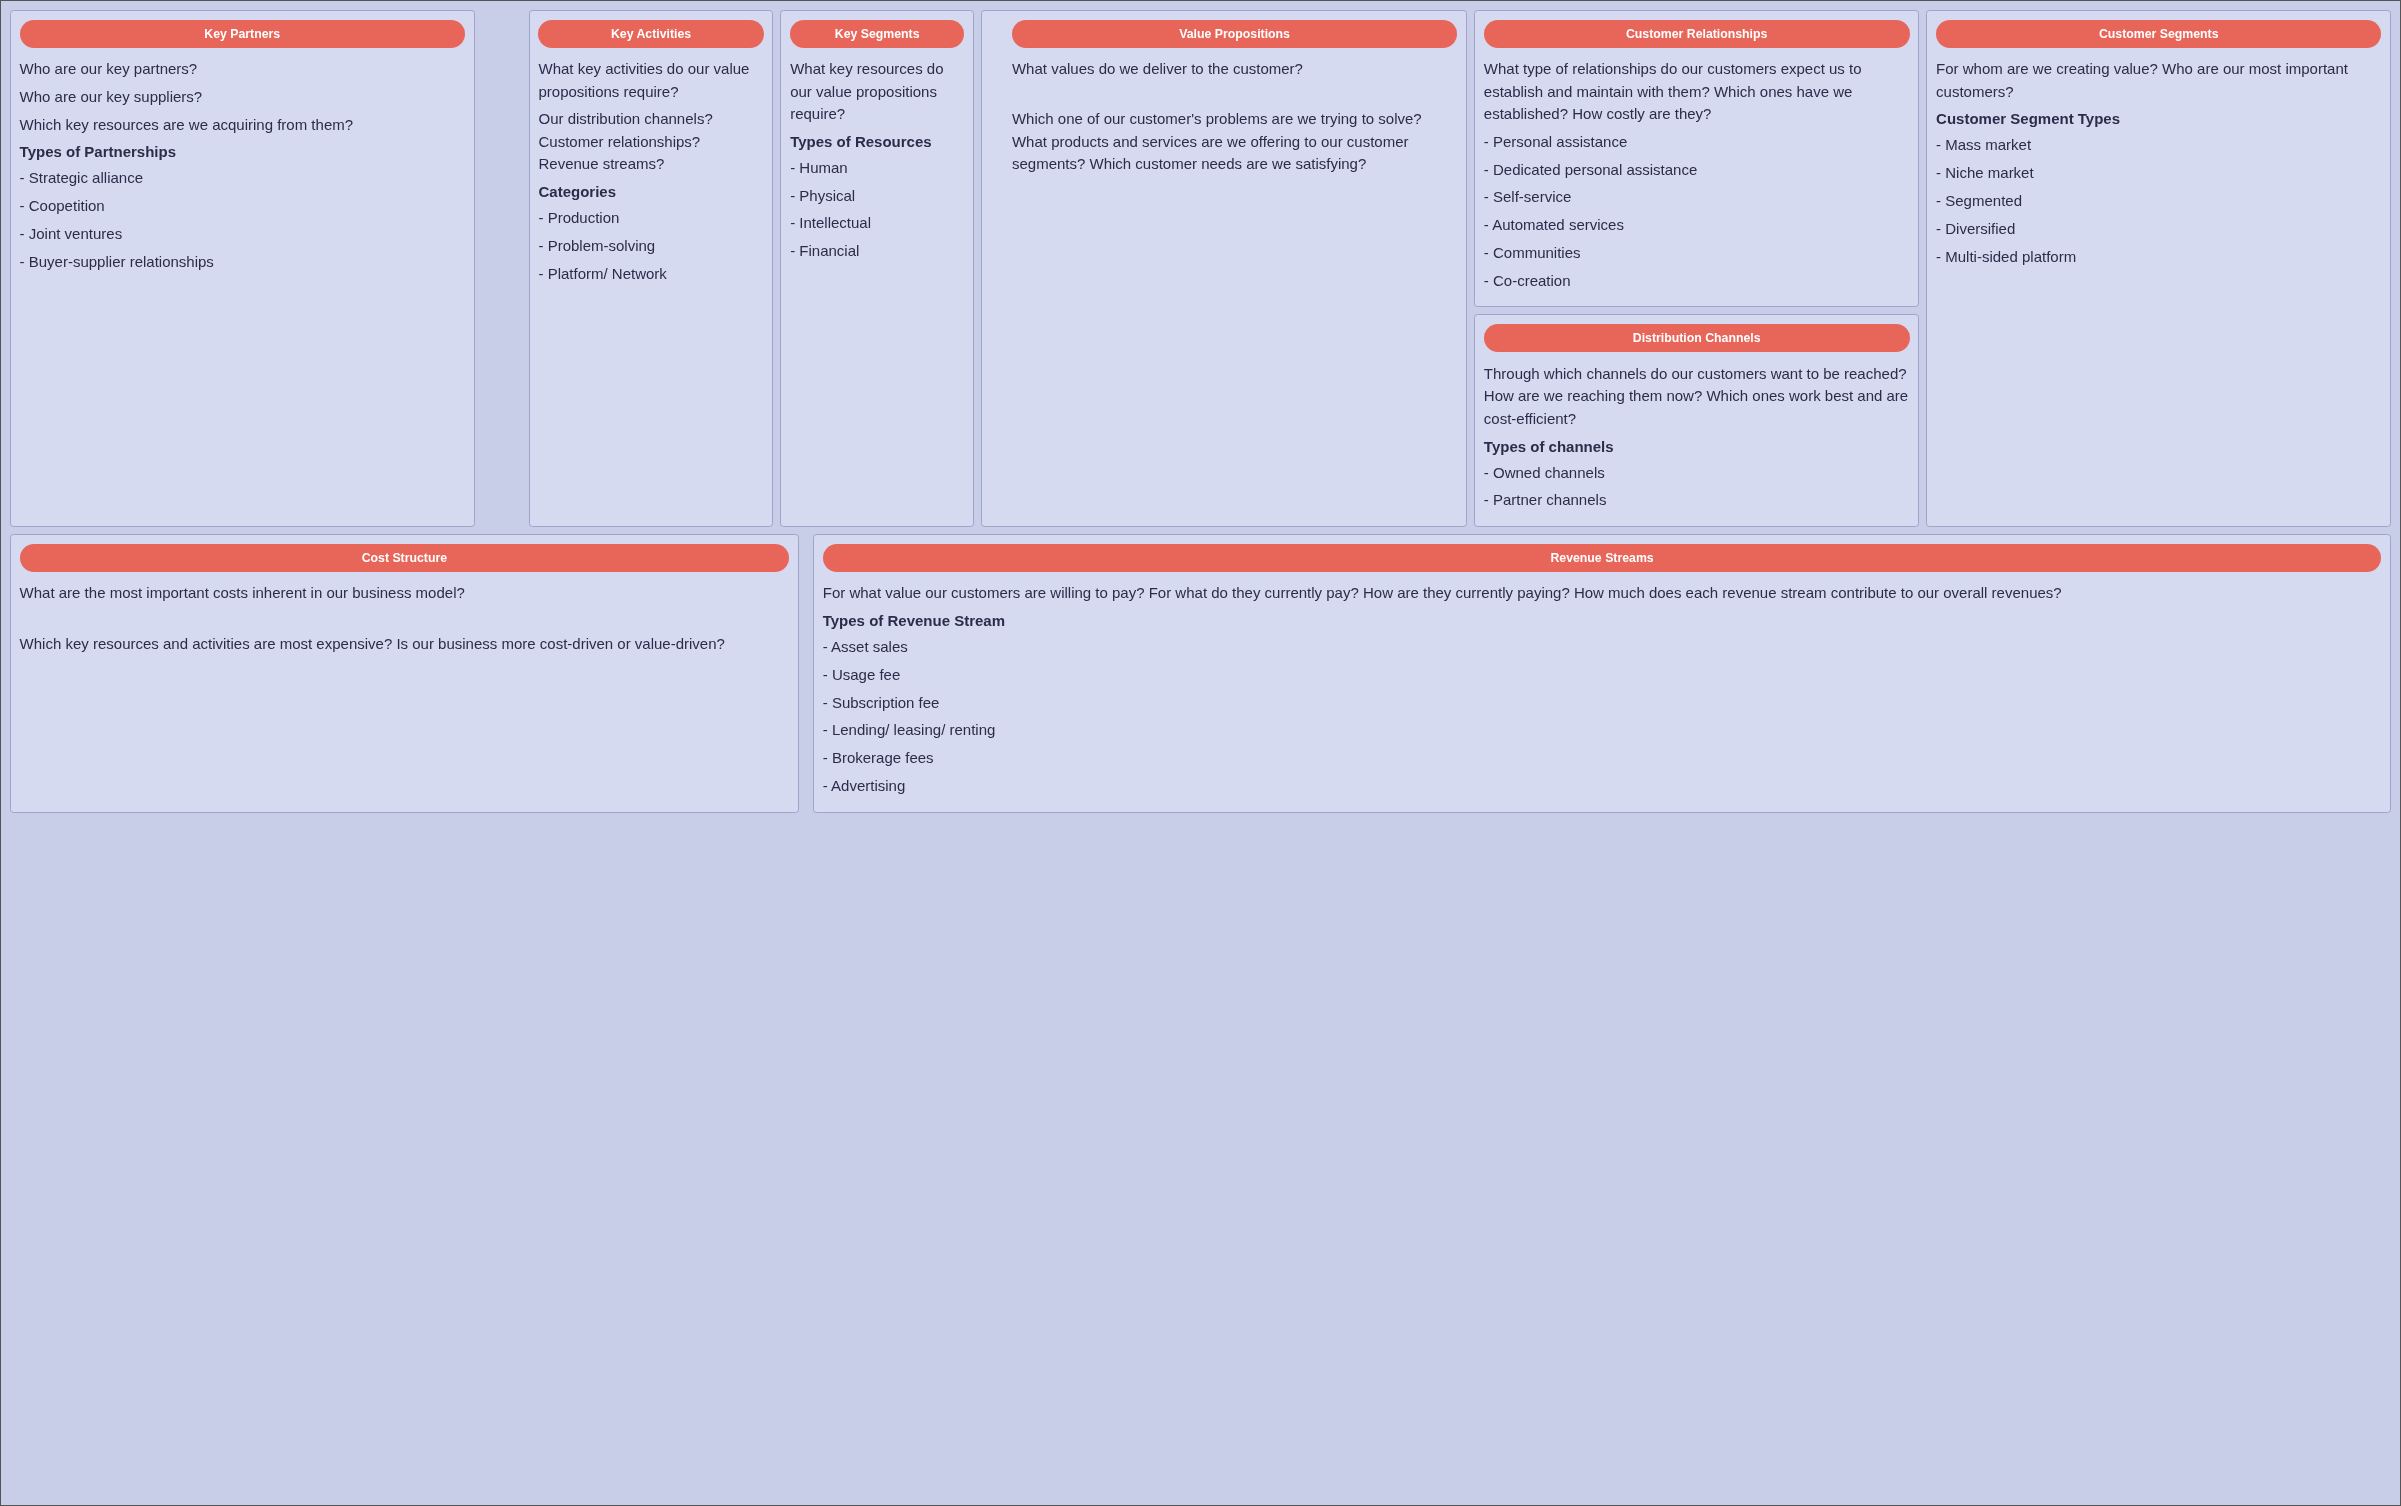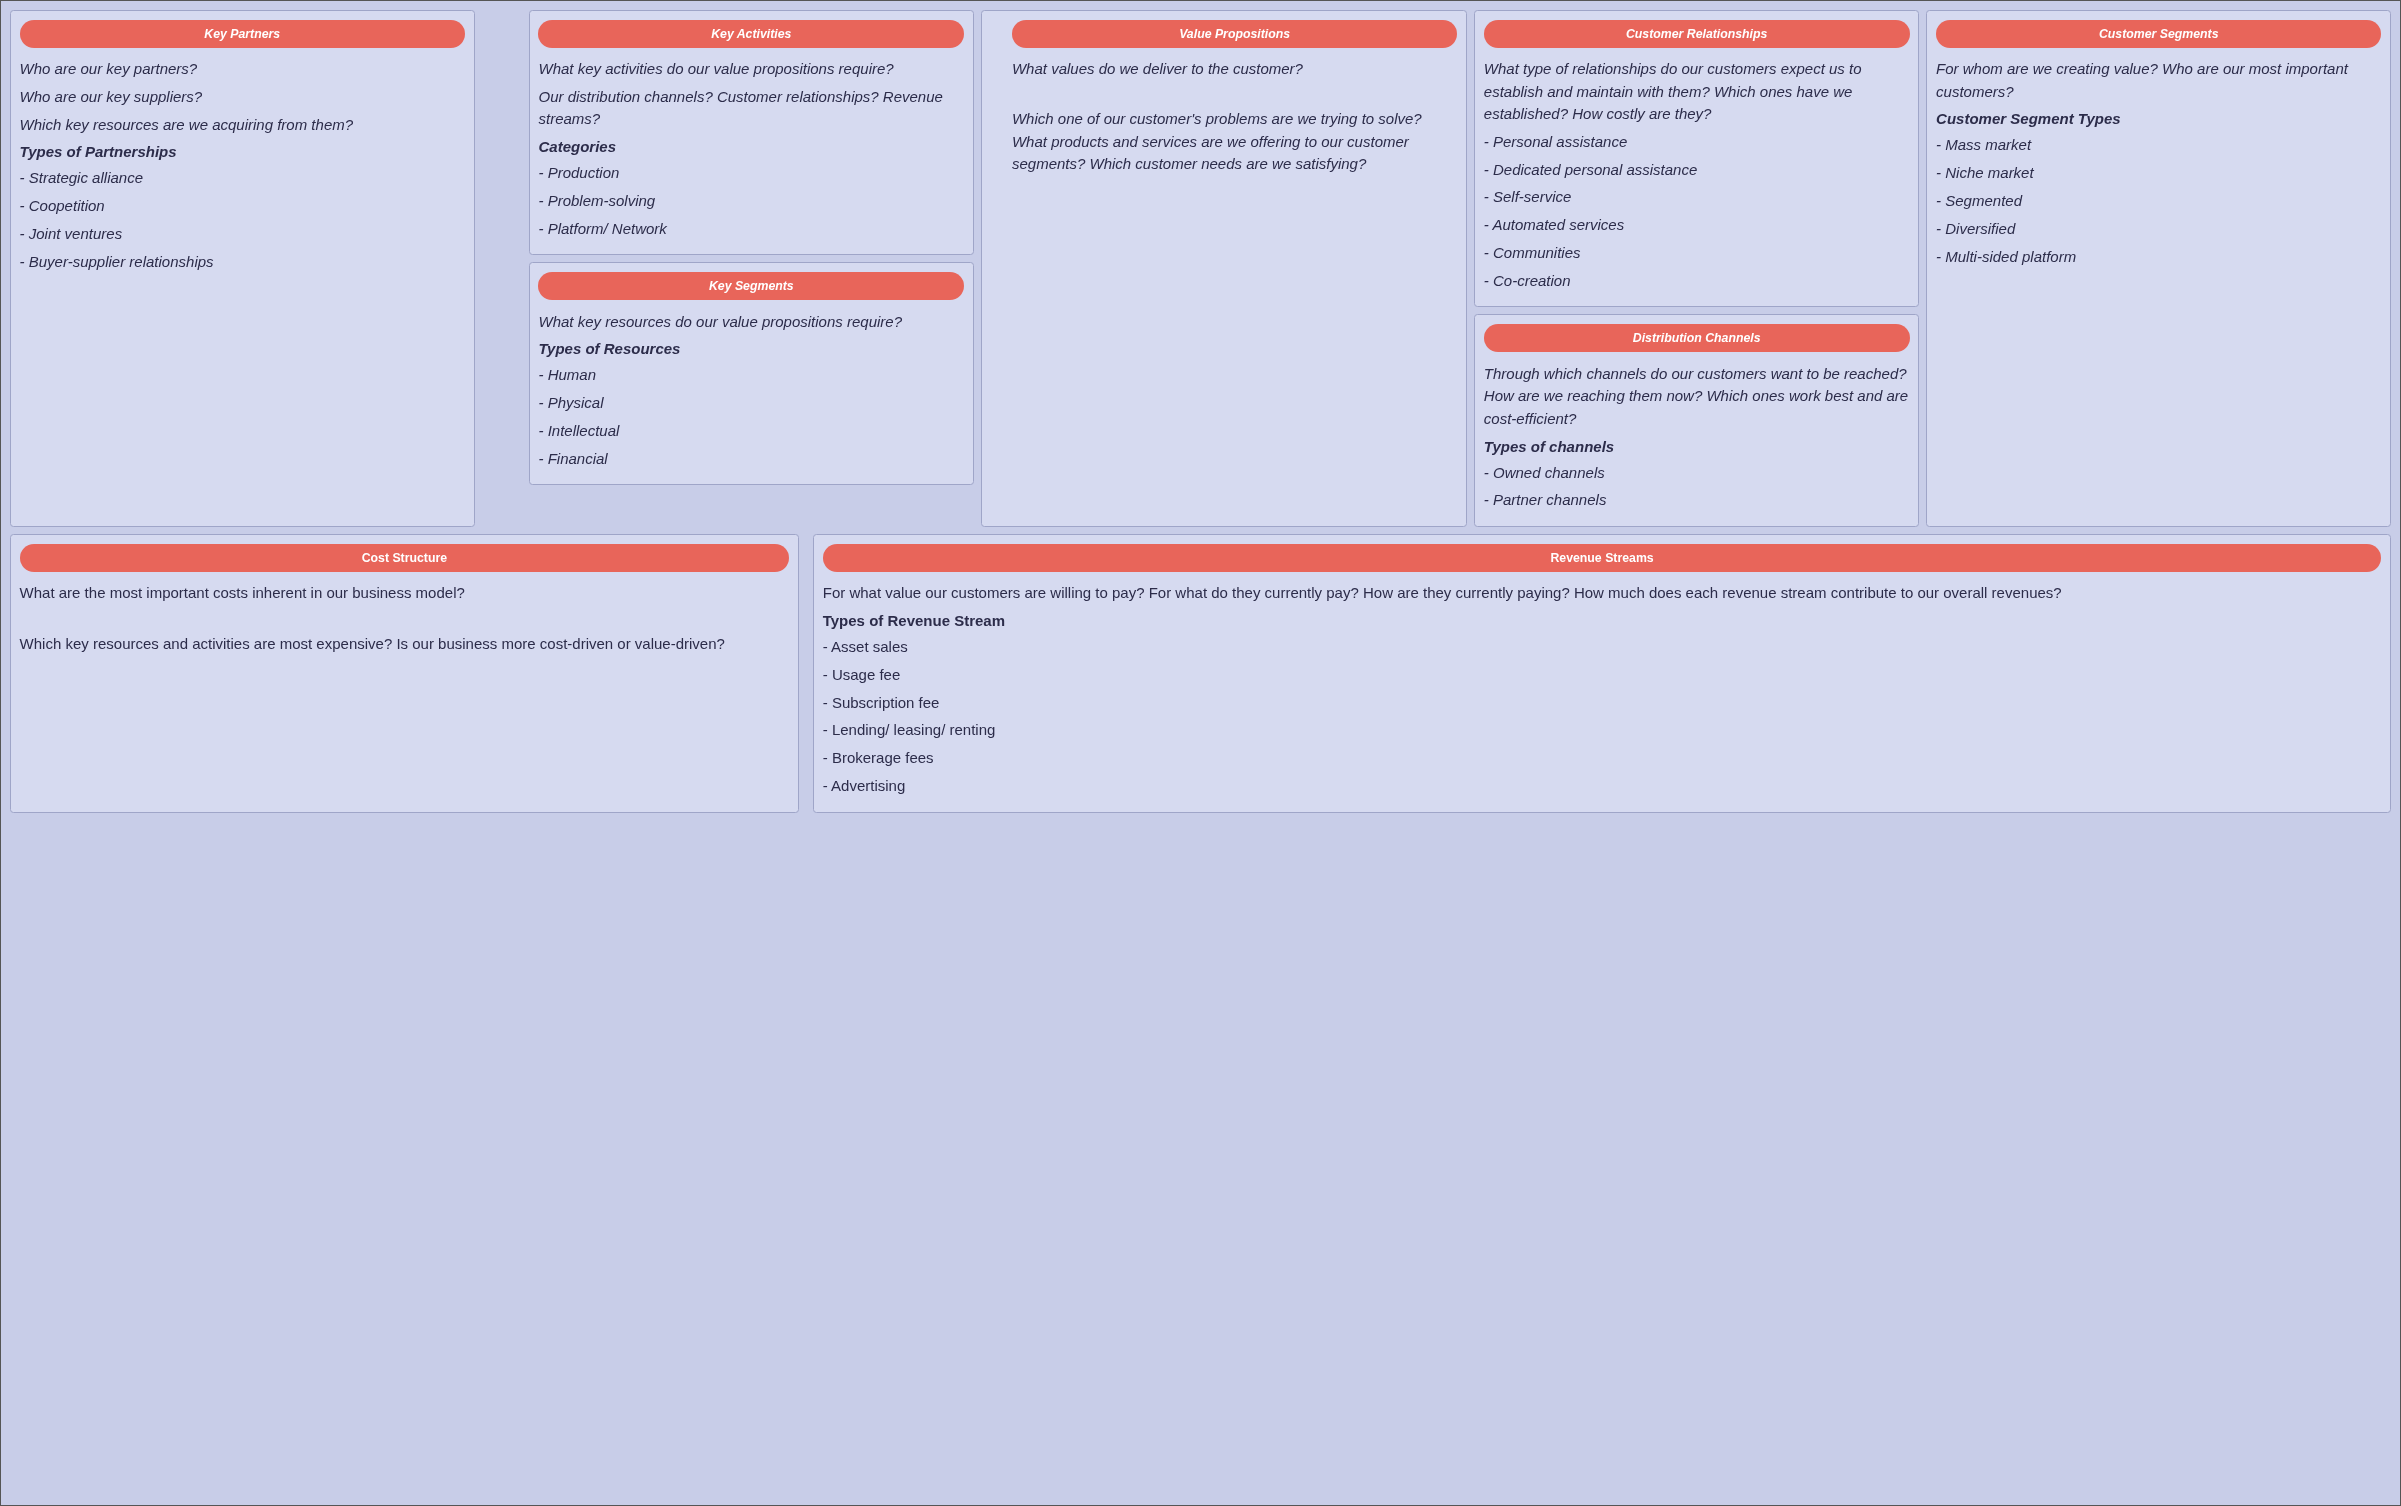--- a/index.html
+++ b/index.html
@@ -50,24 +50,23 @@
     .bottom-section {
       display: grid;
       grid-template-columns: 1fr 2fr;
       gap: 14px;
     }
     
     .layout-top {
       display: flex;
       gap: 7px;
       margin-bottom: 7px;
-      font-style: italic;
     }
     .col-key-partners { flex: 1; }
-    .col-key-activities { flex: 1; display: flex; flex-direction: column; gap: 7px; padding-left: 47px; }
+    .col-key-activities { flex: 1; display: flex; flex-direction: row; gap: 7px; padding-left: 47px; }
     .col-value-prop { flex: 1; padding-left: 30px; }
     .col-cr-dc { flex: 1; display: flex; flex-direction: column; gap: 7px; justify-content: flex-end; }
     .col-customer-seg { flex: 1; }
     .tall-cell { flex: 1; }
   </style>
 </head>
 <body>
 
 <div class="canvas-wrapper">
 

